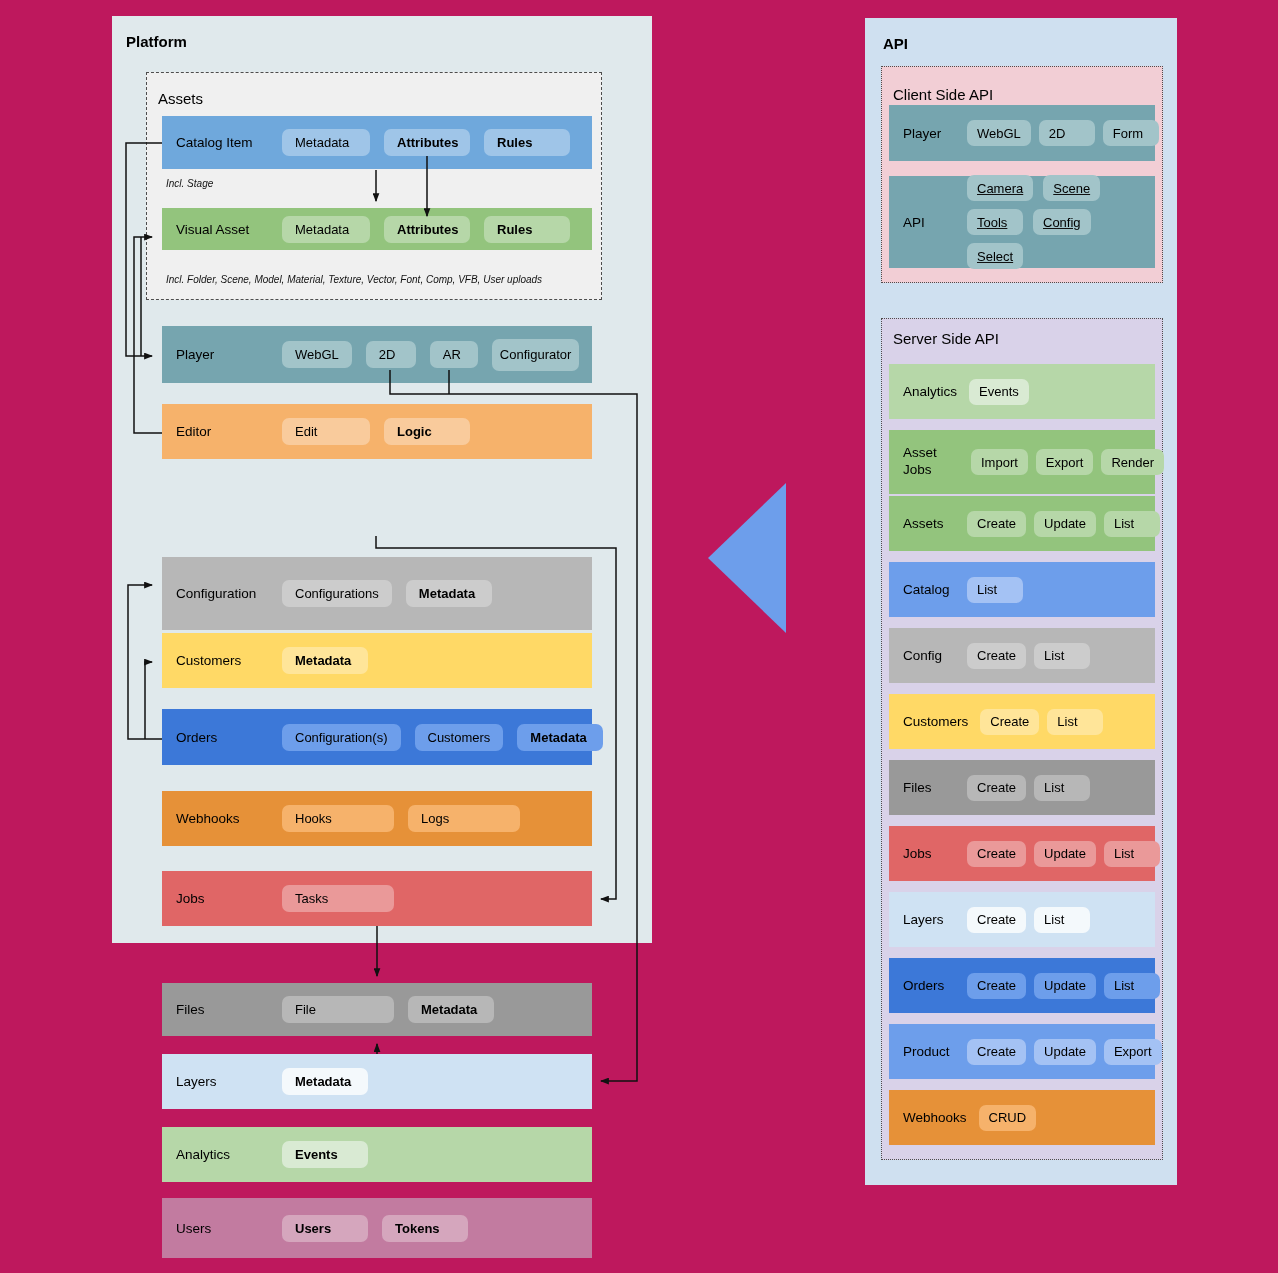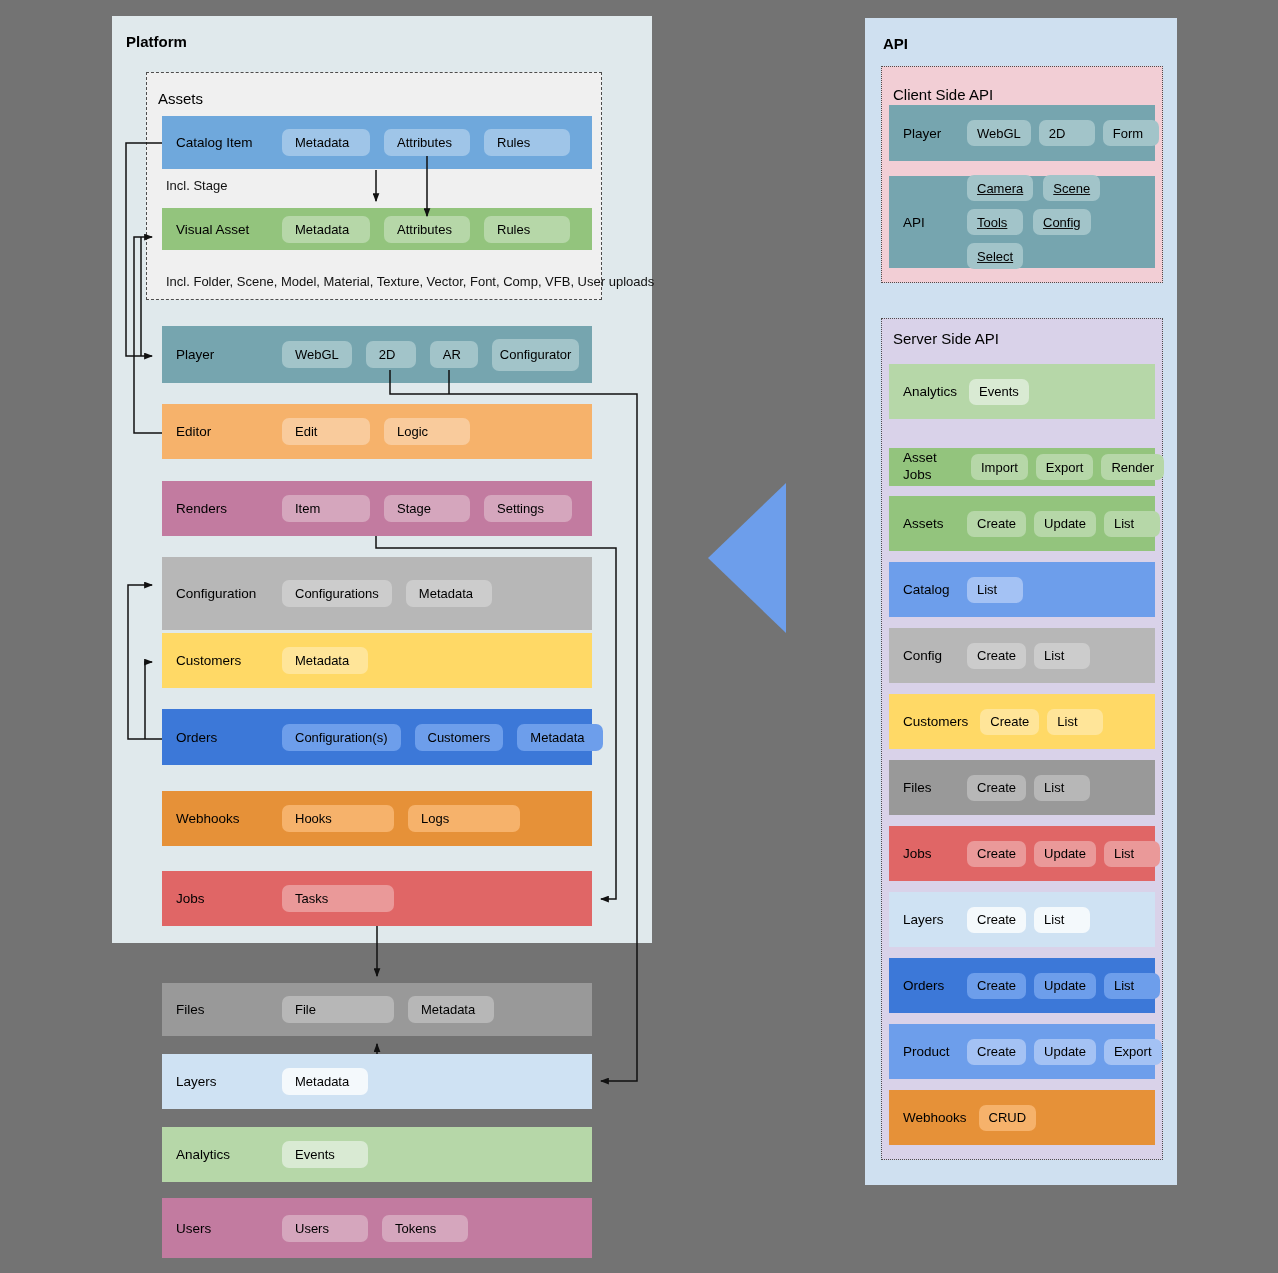--- a/index.html
+++ b/index.html
@@ -1,41 +1,41 @@
 <!DOCTYPE html>
 <html><head>
 <meta charset="utf-8">
 <style>
   html,body{margin:0;padding:0;background:#ffffff;}
   body{font-family:"Liberation Sans",sans-serif;color:#111;}
-  #canvas{position:relative;width:1278px;height:1273px;background:#737373;overflow:hidden;}
+  #canvas{position:relative;width:1278px;height:1273px;background:#be185d;overflow:hidden;}
 
   .panel{position:absolute;}
   .panel-title{position:absolute;font-size:15px;font-weight:bold;color:#000;}
   .group-title{position:absolute;font-size:15px;color:#000;}
 
   .platform-bg{left:112px;top:16px;width:540px;height:927px;background:#e0e9ec;}
   .assets-box{left:146px;top:72px;width:456px;height:228px;background:#f0f0f0;border:1.5px dashed #4d4d4d;box-sizing:border-box;}
   .api-bg{left:865px;top:18px;width:312px;height:1167px;background:#cfe0f0;}
   .client-box{left:881px;top:66px;width:282px;height:217px;background:#f2ced5;border:1.5px dotted #4d4d4d;box-sizing:border-box;}
   .server-box{left:881px;top:318px;width:282px;height:842px;background:#d9d2e9;border:1.5px dotted #4d4d4d;box-sizing:border-box;}
 
   .row{position:absolute;display:flex;align-items:center;padding-left:14px;box-sizing:border-box;background:var(--row,#ccc);}
   .row .lbl{font-size:13.5px;color:#000;flex:0 0 auto;}
   .p-row{left:162px;width:430px;height:55px;}
   .p-row .lbl{width:106px;}
   .chips{display:flex;align-items:center;gap:14px;}
   .chip{display:inline-flex;align-items:center;justify-content:flex-start;height:27px;border-radius:7px;
         padding:0 13px;font-size:13px;color:#000;background:var(--chip,#eee);box-sizing:border-box;white-space:nowrap;}
-  .w86{width:86px;}
+  .w86{width:86px;font-weight:bold;}
   .w88{width:88px;}
   .w112{width:112px;}
   .pad8{padding:16px 8px;}
 
-  .note{position:absolute;font-size:13px;color:#111;}
+  .note{position:absolute;font-size:10px;font-style:italic;color:#111;}
 
   .a-row{left:889px;width:266px;box-sizing:border-box;}
   .a-row .lbl{min-width:52px;margin-right:12px;}
   .a-row .chips{gap:8px;}
   .a-row .chip{height:26px;padding:0 10px;min-width:56px;border-radius:7px;}
   .two-line .lbl{width:56px;min-width:56px;line-height:1.25;}
   .chips-wrap{display:flex;flex-wrap:wrap;align-items:center;gap:8px 10px;width:200px;text-decoration:underline;}
 
   svg.overlay{position:absolute;left:0;top:0;width:1278px;height:1273px;pointer-events:none;}
   .cline{fill:none;stroke:#111;stroke-width:1.5;}
@@ -82,28 +82,20 @@
   </div>
 
   <div class="row p-row" style="top: 404px; height: 55px; --row: #f6b26b; --chip: #f9cb9c;">
     <span class="lbl">Editor</span>
     <span class="chips">
       <span class="chip w88">Edit</span>
       <span class="chip w86">Logic</span>
     </span>
   </div>
 
-  <div class="row p-row" style="top: 481px; height: 55px; --row: #c27ba0; --chip: #d5a6bd;">
-    <span class="lbl">Renders</span>
-    <span class="chips">
-      <span class="chip w88">Item</span>
-      <span class="chip w86">Stage</span>
-      <span class="chip w88">Settings</span>
-    </span>
-  </div>
 
   <div class="row p-row" style="top: 557px; height: 73px; --row: #b7b7b7; --chip: #cccccc;">
     <span class="lbl">Configuration</span>
     <span class="chips">
       <span class="chip">Configurations</span>
       <span class="chip w86">Metadata</span>
     </span>
   </div>
 
   <div class="row p-row" style="top: 633px; height: 55px; --row: #ffd966; --chip: #ffe599;">
@@ -196,21 +188,21 @@
   <div class="panel server-box"></div>
   <div class="group-title" style="left:893px;top:330px;">Server Side API</div>
 
   <div class="row a-row" style="top: 364px; height: 55px; --row: #b6d7a8; --chip: #d9ead3;">
     <span class="lbl">Analytics</span>
     <span class="chips">
       <span class="chip">Events</span>
     </span>
   </div>
 
-  <div class="row a-row two-line" style="top: 448px; height: 38px; --row: #93c47d; --chip: #b6d7a8;">
+  <div class="row a-row two-line" style="top: 430px; height: 64px; --row: #93c47d; --chip: #b6d7a8;">
     <span class="lbl">Asset Jobs</span>
     <span class="chips">
       <span class="chip">Import</span>
       <span class="chip">Export</span>
       <span class="chip">Render</span>
     </span>
   </div>
 
   <div class="row a-row" style="top: 496px; height: 55px; --row: #93c47d; --chip: #b6d7a8;">
     <span class="lbl">Assets</span>

